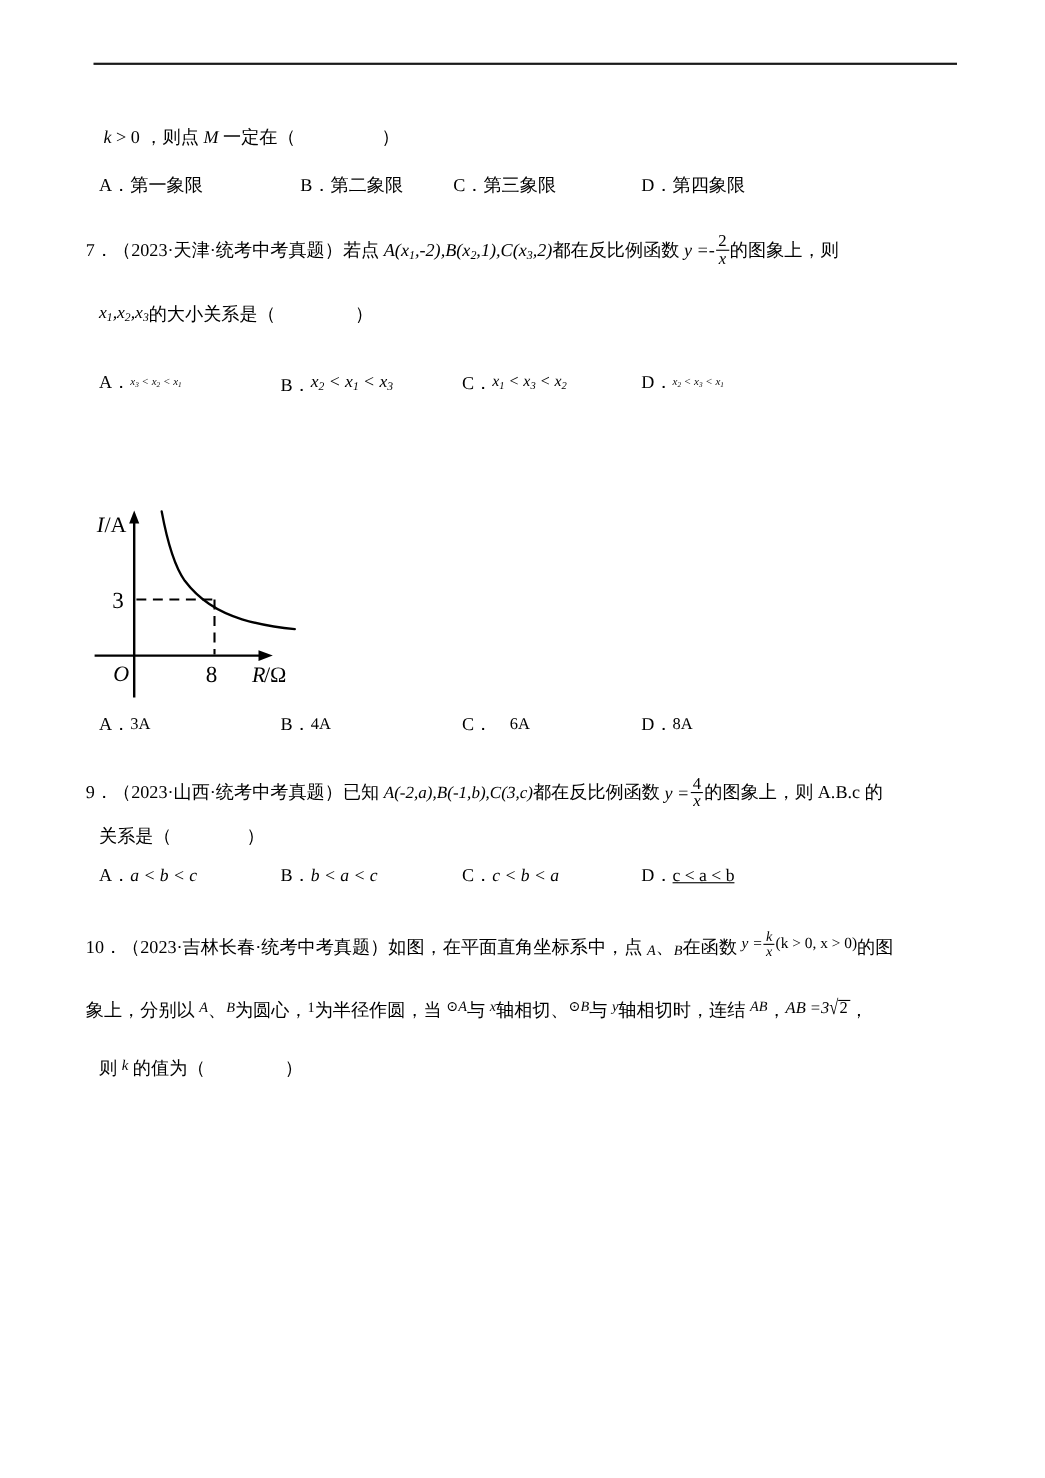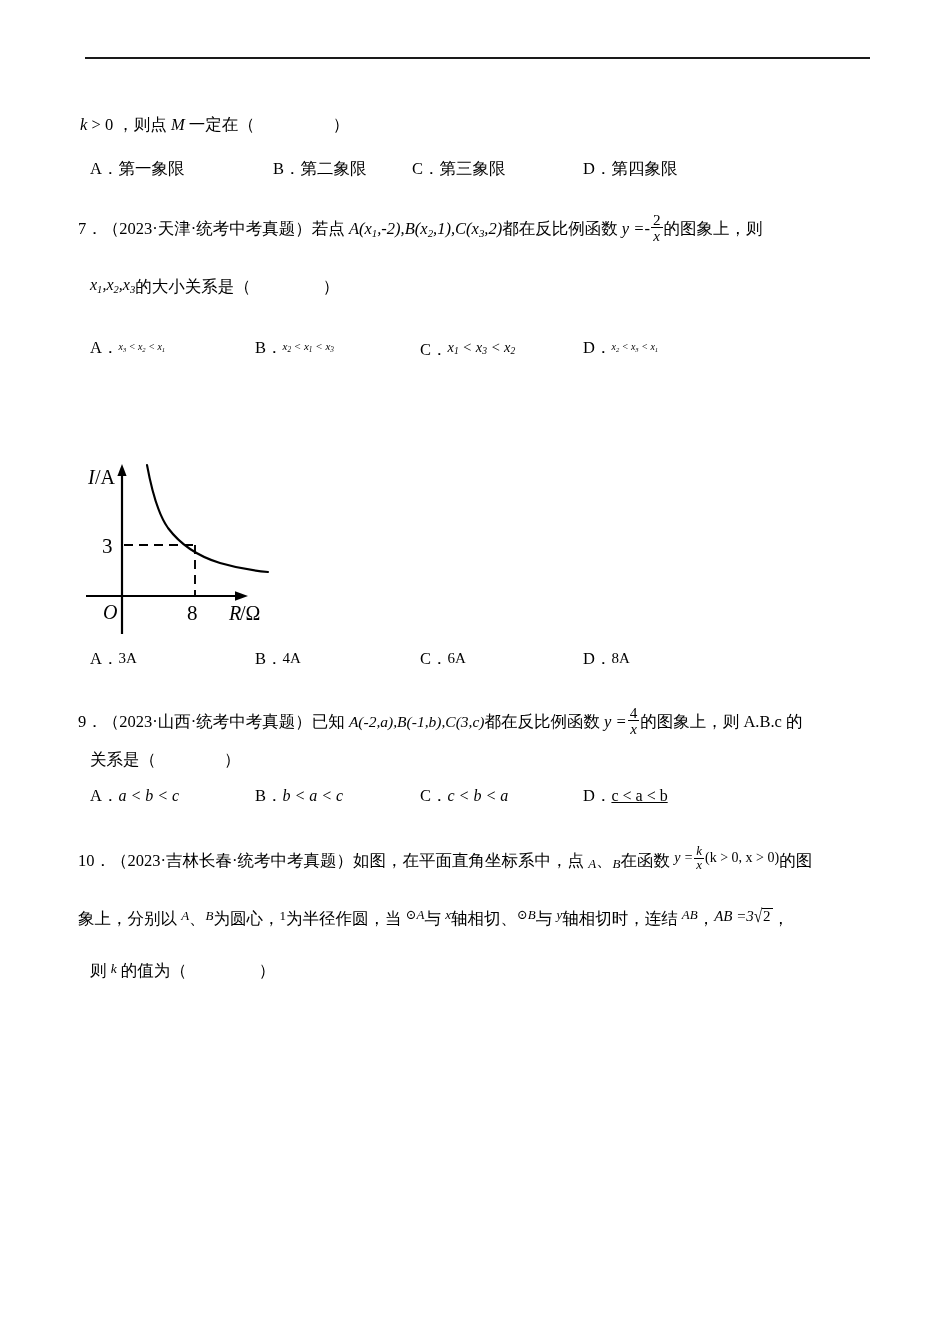--- a/index.html
+++ b/index.html
@@ -94,21 +94,21 @@
     height: 188px;
   }
 </style>
 </head>
 <body>
 
 <div class="page">
 
   <div class="header-rule"></div>
 
-  <div class="blk" style="left:80px; top:117px;">
+  <div class="blk" style="left:94px; top:117px;">
     <span class="mi">k</span><span class="mup"> &gt; </span><span class="mup">0</span>
     <span class="cn">，则点 </span><span class="mi">M</span><span class="cn"> 一定在（</span><span class="gap" style="width:78px"></span><span class="cn">）</span>
   </div>
 
   <div class="blk" style="left:90px; top:161px;">
     <span class="optlabel">A．</span><span class="cn">第一象限</span>
   </div>
   <div class="blk" style="left:273px; top:161px;">
     <span class="optlabel">B．</span><span class="cn">第二象限</span>
   </div>
@@ -124,21 +124,21 @@
   </div>
 
   <div class="blk" style="left:90px; top:277px;">
     <span class="mi" style="font-size:16px; vertical-align:2px;">x<sub>1</sub>,x<sub>2</sub>,x<sub>3</sub></span><span class="cn">的大小关系是（</span><span class="gap" style="width:72px"></span><span class="cn">）</span>
   </div>
 
   <div class="blk" style="left:90px; top:340px;">
     <span class="optlabel">A．</span><span class="mi" style="font-size:10px; vertical-align:3px;">x<sub>3</sub> &lt; x<sub>2</sub> &lt; x<sub>1</sub></span>
   </div>
   <div class="blk" style="left:255px; top:340px;">
-    <span class="optlabel">B．</span><span class="mi" style="font-size:11px; vertical-align:3px;">x<sub>2</sub> &lt; x<sub>1</sub> &lt; x<sub>3</sub></span>
+    <span class="optlabel">B．</span><span class="mi" style="font-size:16px; vertical-align:3px;">x<sub>2</sub> &lt; x<sub>1</sub> &lt; x<sub>3</sub></span>
   </div>
   <div class="blk" style="left:420px; top:340px;">
     <span class="optlabel">C．</span><span class="mi" style="font-size:14.5px; vertical-align:3px;">x<sub>1</sub> &lt; x<sub>3</sub> &lt; x<sub>2</sub></span>
   </div>
   <div class="blk" style="left:583px; top:340px;">
     <span class="optlabel">D．</span><span class="mi" style="font-size:10px; vertical-align:3px;">x<sub>2</sub> &lt; x<sub>3</sub> &lt; x<sub>1</sub></span>
   </div>
 
 
   <svg id="fig8" viewBox="0 0 300 188">
@@ -163,21 +163,21 @@
     <text x="168" y="158" font-family="Liberation Serif, serif" font-style="normal" font-size="20" fill="#000">/Ω</text>
   </svg>
 
   <div class="blk" style="left:90px; top:651px;">
     <span class="optlabel">A．</span><span class="mup" style="font-size:15px; vertical-align:1px;">3A</span>
   </div>
   <div class="blk" style="left:255px; top:651px;">
     <span class="optlabel">B．</span><span class="mup" style="font-size:15px; vertical-align:1px;">4A</span>
   </div>
   <div class="blk" style="left:420px; top:651px;">
-    <span class="optlabel">C．</span><span class="mup" style="font-size:15px; vertical-align:1px;">6A</span>
+    <span class="optlabel">C．</span><span class="mup" style="font-size:15px; vertical-align:1px;margin-left:16px;">6A</span>
   </div>
   <div class="blk" style="left:583px; top:651px;">
     <span class="optlabel">D．</span><span class="mup" style="font-size:15px; vertical-align:1px;">8A</span>
   </div>
 
   <div class="blk" style="left:78px; top:705px;">
     <span class="cn">9．</span><span class="cn">（2023·山西·统考中考真题）</span><span class="cn">已知 </span><span class="mi" style="font-size:15.5px;">A(<span class="mup">-</span>2,a),B(<span class="mup">-</span>1,b),C(3,c)</span><span class="cn">都在反比例函数 </span><span class="mi">y&nbsp;=<span class="frac"><span class="num mup">4</span><span class="den mi">x</span></span></span><span class="cn">的图象上，则 A.B.c 的</span>
   </div>
 
   <div class="blk" style="left:90px; top:752px;">

